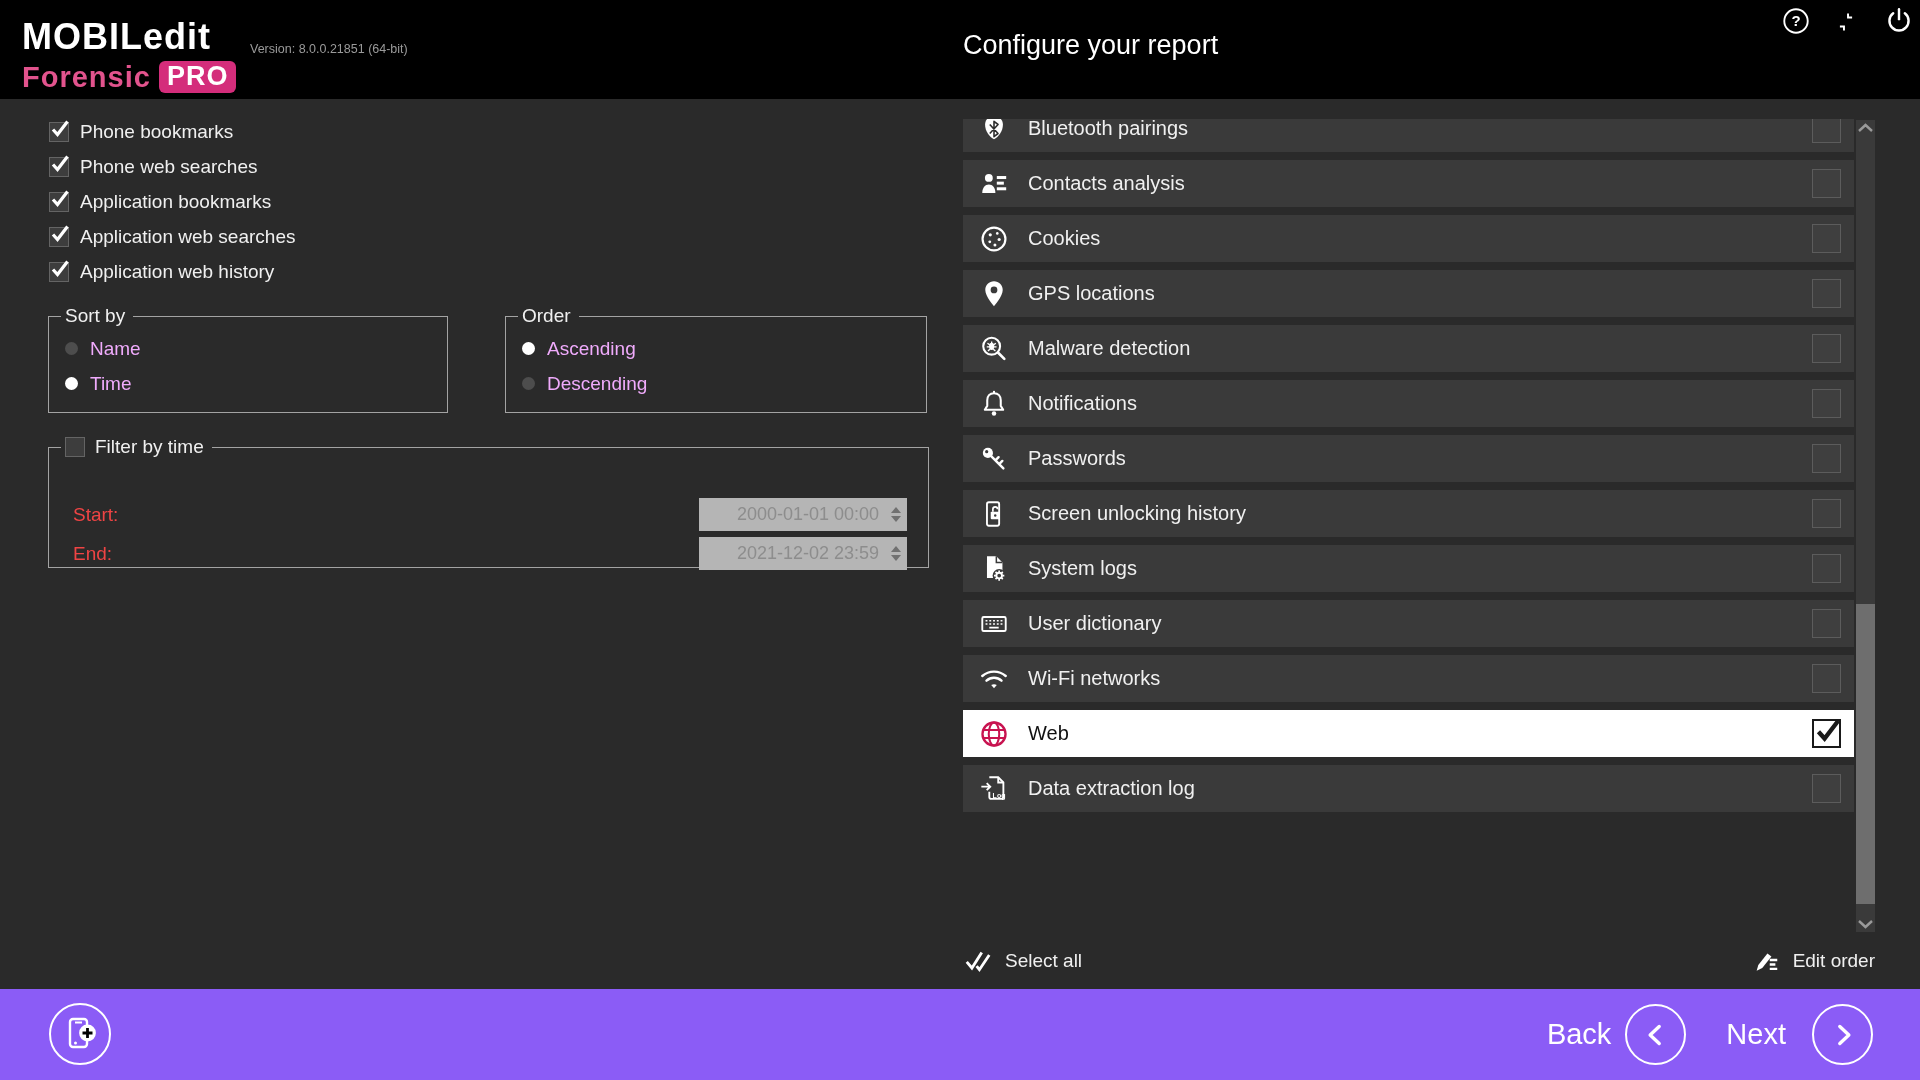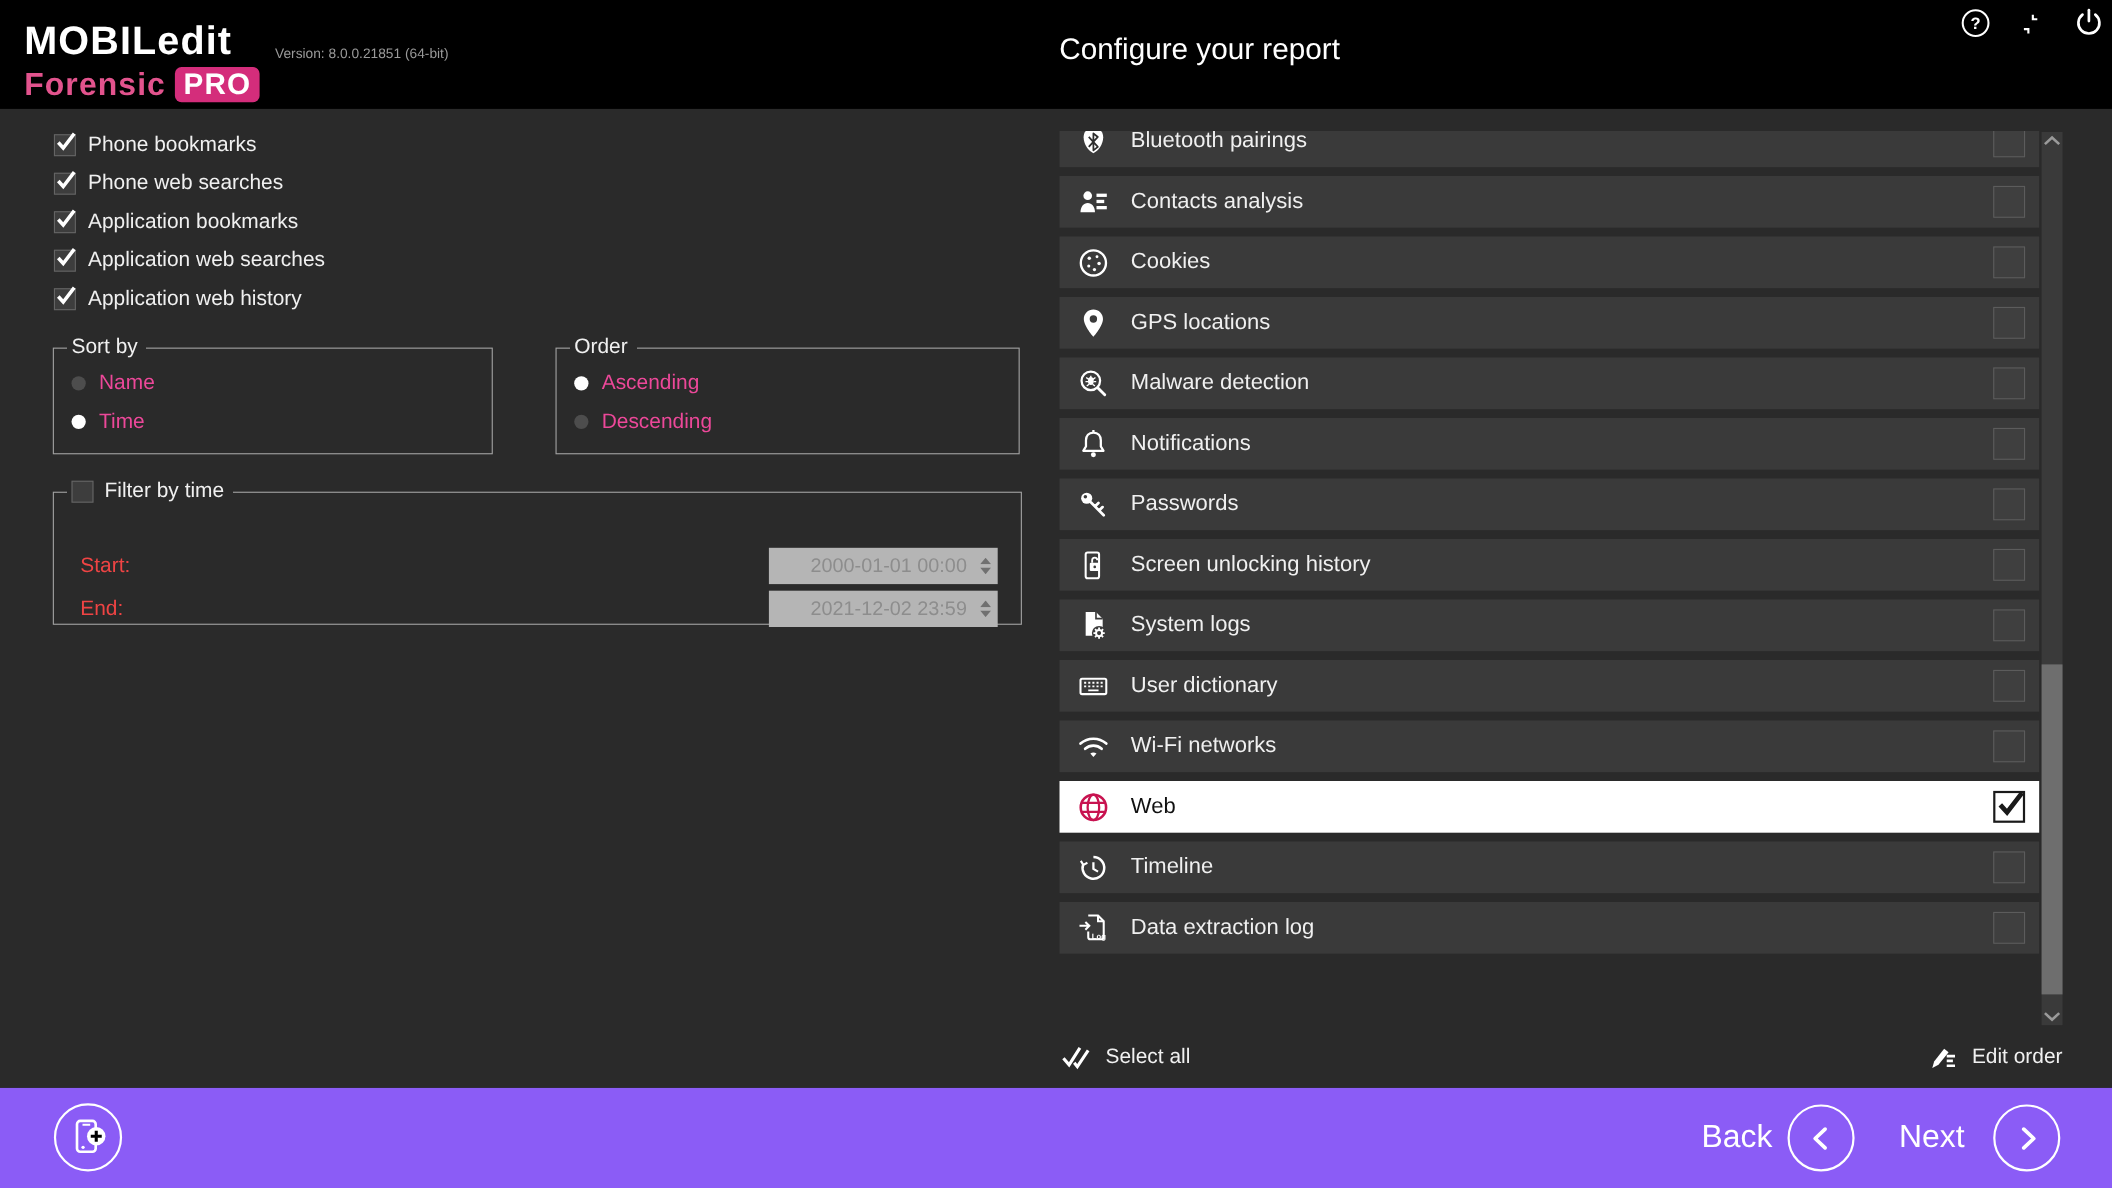--- a/index.html
+++ b/index.html
@@ -25,21 +25,21 @@
   .check-row .lbl{margin-left:11px;font-size:19px;color:#f0f0f0;}
   
   fieldset{position:absolute;border:1px solid #a3a3a3;margin:0;padding:0;background:transparent;}
   fieldset legend{font-size:19px;color:#f0f0f0;margin-left:12px;padding:0 8px 0 4px;display:flex;align-items:center;}
   #sort-fieldset{left:48px;top:206px;width:398px;height:106px;}
   #order-fieldset{left:505px;top:206px;width:420px;height:106px;}
   .radio-row{height:35px;display:flex;align-items:center;margin-left:16px;cursor:pointer;}
   .radio-row:first-child{margin-top:4px;}
   .rdo{width:13px;height:13px;border-radius:50%;background:#4d4d4d;flex:none;}
   .rdo.sel{background:#fff;}
-  .radio-row .lbl{margin-left:12px;font-size:19px;color:#ec4899;}
+  .radio-row .lbl{margin-left:12px;font-size:19px;color:#f0abfc;}
   #filter-fieldset{left:48px;top:337px;width:879px;height:130px;}
   #filter-fieldset legend .cbx{margin-right:10px;}
   #filter-fieldset legend .lbl{font-size:19px;color:#f0f0f0;}
   .date-label{position:absolute;left:24px;font-size:19px;color:#ef4444;}
   .date-field{position:absolute;right:21px;width:208px;height:33px;background:#b5b5b5;display:flex;align-items:center;cursor:default;}
   .date-field .val{flex:1;text-align:right;font-size:18px;color:#8d8d8d;padding-right:6px;padding-left:18px;}
   .date-field .spin{width:22px;height:100%;display:flex;flex-direction:column;align-items:center;justify-content:center;gap:3px;cursor:pointer;}
   
   #list-viewport{position:absolute;left:963px;top:20px;width:891px;height:832px;overflow:hidden;}
   .report-row{height:47px;margin-bottom:8px;background:#3a3a3a;display:flex;align-items:center;
@@ -329,29 +329,20 @@
           </svg></span>
         <span class="rlbl">Web</span>
         <span class="rcbx checked">
           <svg viewBox="0 0 22 22">
             <path d="M4 11.5l4.5 5L18.5 3.5" fill="none" stroke="currentColor" stroke-width="3.2"></path>
           </svg>
         </span>
       </div>
       <div class="report-row">
         <span class="ric"><svg viewBox="0 0 32 32">
-            <path d="M16 5.5a10.5 10.5 0 1 1-9.9 7" fill="none" stroke="currentColor" stroke-width="2.4"></path>
-            <path d="M3.8 9.2l2.4 3.8 4-2" fill="none" stroke="currentColor" stroke-width="2"></path>
-            <path d="M16 10.5V17l4.5 2.6" fill="none" stroke="currentColor" stroke-width="2.2"></path>
-          </svg></span>
-        <span class="rlbl">Timeline</span>
-        <span class="rcbx"></span>
-      </div>
-      <div class="report-row">
-        <span class="ric"><svg viewBox="0 0 32 32">
             <path d="M11 3.5h9.5L26 9v15.5a2 2 0 0 1-2 2H13a2 2 0 0 1-2-2V19" fill="none" stroke="currentColor" stroke-width="2"></path>
             <path d="M20.5 3.5V9H26" fill="none" stroke="currentColor" stroke-width="2"></path>
             <path d="M2.5 13.5h9M8.2 9.8l3.8 3.7-3.8 3.7" fill="none" stroke="currentColor" stroke-width="2"></path>
             <text x="14.5" y="26" font-size="7.5" font-weight="bold" fill="currentColor" font-family="Liberation Sans,sans-serif">Log</text>
           </svg></span>
         <span class="rlbl">Data extraction log</span>
         <span class="rcbx"></span>
       </div>
     </div>
 

